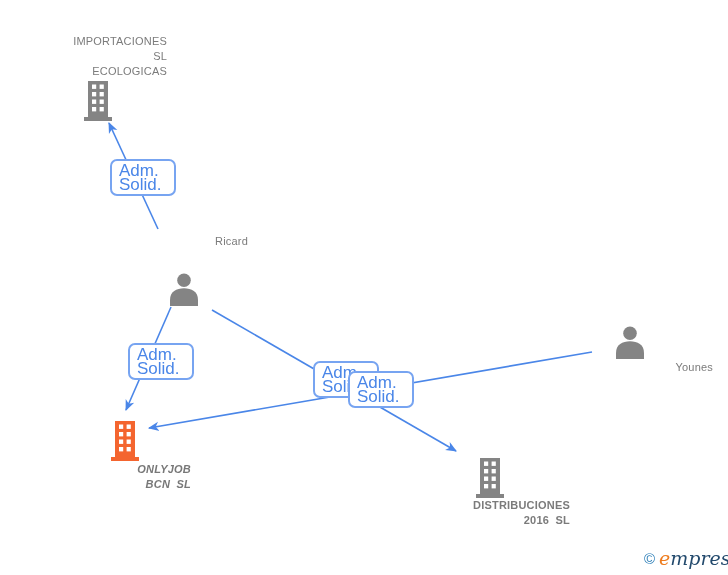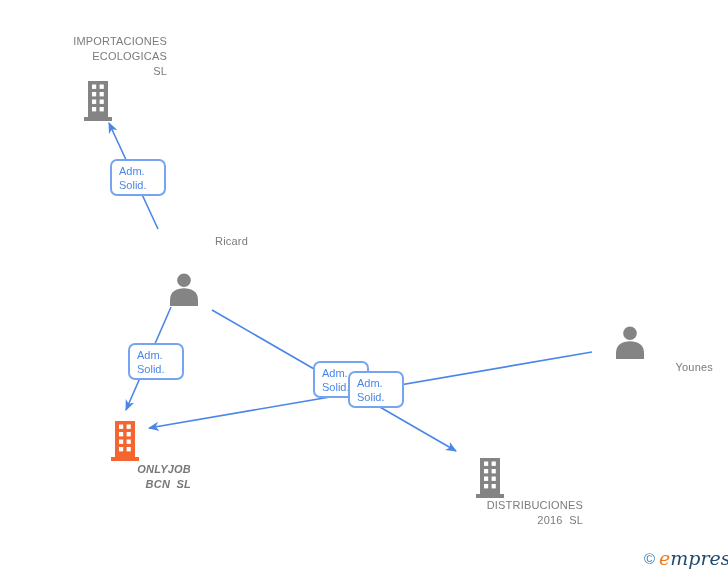--- a/index.html
+++ b/index.html
@@ -11,23 +11,23 @@
   .node { position:absolute; }
   .node-label {
     position:absolute; color:#7b7b7b; font-size:11px; line-height:15px;
     text-align:right; letter-spacing:0.2px;
   }
   .node-label span { display:block; white-space:pre; }
   .node-label.bold { font-weight:bold; color:#787878; }
   .company-icon svg { display:block; }
   .person-icon svg { display:block; }
   .edge-label {
-    position:absolute; width:56px; height:37px; box-sizing:border-box;
+    position:absolute; width:66px; height:37px; box-sizing:border-box;
     background:#ffffff; border:2px solid #77a4f1; border-radius:7px;
-    color:#4a86e8; font-size:11px; line-height:14px; padding:3px 9px 0 7px;
+    color:#4a86e8; font-size:17px; line-height:14px; padding:3px 9px 0 7px;
   }
   .edge-label span { display:block; }
   #logo {
     position:absolute; left:644px; top:547px; display:flex;
     align-items:center; gap:4px;
   }
   #logo .copy { color:#2d7fb8; font-size:15px; line-height:15px; }
   #logo .brand {
     font-family:"DejaVu Serif", serif; font-style:italic; font-size:19px;
     line-height:22px;
@@ -48,22 +48,22 @@
     </defs>
     <line x1="158" y1="229" x2="109" y2="123" stroke="#4a86e8" stroke-width="1.6" marker-end="url(#arrow)"></line>
     <line x1="171" y1="307" x2="126" y2="410" stroke="#4a86e8" stroke-width="1.6" marker-end="url(#arrow)"></line>
     <line x1="212" y1="310" x2="456" y2="451" stroke="#4a86e8" stroke-width="1.6" marker-end="url(#arrow)"></line>
     <line x1="592" y1="352" x2="149" y2="428" stroke="#4a86e8" stroke-width="1.6" marker-end="url(#arrow)"></line>
   </svg>
 
   <div class="node">
     <div class="node-label" style="left:27px; top:34px; width:140px;">
       <span>IMPORTACIONES</span>
+      <span>SL</span>
       <span>ECOLOGICAS</span>
-      <span>SL</span>
     </div>
     <div class="company-icon" style="position:absolute; left:83px; top:81px;">
       <svg width="30" height="40" viewBox="0 0 30 40">
         <rect x="1" y="36" width="28" height="4" fill="#848484"></rect>
         <rect x="5" y="0" width="20" height="37" fill="#848484"></rect>
         <g fill="#ffffff">
           <rect x="9" y="3.5" width="4.2" height="4.4"></rect>
             <rect x="16.6" y="3.5" width="4.2" height="4.4"></rect>
           <rect x="9" y="11" width="4.2" height="4.4"></rect>
             <rect x="16.6" y="11" width="4.2" height="4.4"></rect>
@@ -133,21 +133,21 @@
             <rect x="16.6" y="3.5" width="4.2" height="4.4"></rect>
           <rect x="9" y="11" width="4.2" height="4.4"></rect>
             <rect x="16.6" y="11" width="4.2" height="4.4"></rect>
           <rect x="9" y="18.5" width="4.2" height="4.4"></rect>
             <rect x="16.6" y="18.5" width="4.2" height="4.4"></rect>
           <rect x="9" y="26" width="4.2" height="4.4"></rect>
             <rect x="16.6" y="26" width="4.2" height="4.4"></rect>
         </g>
       </svg>
     </div>
-    <div class="node-label" style="left:433px; top:498px; width:150px;">
+    <div class="node-label" style="left:420px; top:498px; width:150px;font-weight:bold;">
       <span>DISTRIBUCIONES</span>
       <span>2016  SL</span>
     </div>
   </div>
 
   <div class="edge-label" style="left:110px; top:159px;">
     <span>Adm.</span>
     <span>Solid.</span>
   </div>
   <div class="edge-label" style="left:128px; top:343px;">

